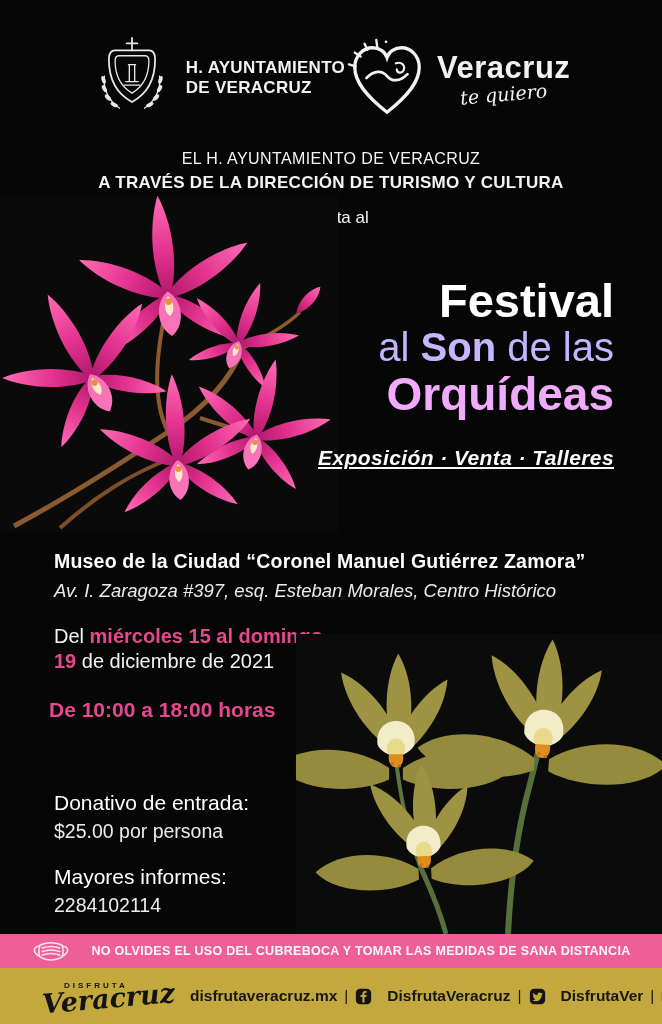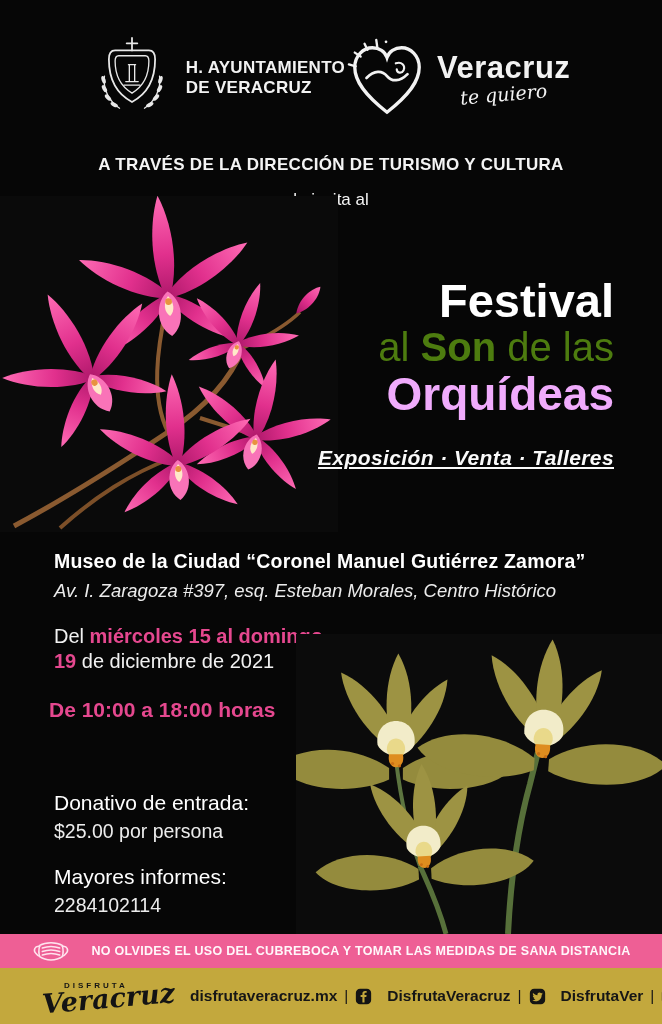--- a/index.html
+++ b/index.html
@@ -23,21 +23,21 @@
   .intro-line2{font-size:17px;font-weight:bold;letter-spacing:.3px;margin-top:5px;}
   .intro-line3{font-size:17px;margin-top:15px;}
 
   
   .orchid-pink{position:absolute;left:0;top:196px;width:338px;height:336px;background:#0a0a0a;}
   .orchid-yellow{position:absolute;left:296px;top:634px;width:366px;height:300px;background:#0b0b0b;}
 
   
   .title-block{position:absolute;top:276px;right:48px;text-align:right;}
   .title-l1{color:#ffffff;font-size:47px;font-weight:bold;line-height:1.05;}
-  .title-l2{color:#4d7c0f;font-size:40px;line-height:1.1;}
+  .title-l2{color:#c4b5fd;font-size:40px;line-height:1.1;}
   .title-l2 .bold{font-weight:bold;}
   .title-l3{color:#f0abfc;font-size:46px;font-weight:bold;line-height:1.1;}
   .title-sub{color:#fafafa;font-size:21px;font-weight:bold;font-style:italic;margin-top:26px;
              letter-spacing:.4px;text-decoration:underline;}
 
   
   .venue{position:absolute;left:54px;top:550px;color:#fff;}
   .venue-name{font-size:19.5px;font-weight:bold;letter-spacing:.2px;}
   .venue-address{font-size:18.5px;font-style:italic;margin-top:7px;color:#ececec;}
 
@@ -112,20 +112,21 @@
         </g>
       </svg>
       <div class="brand-text">
         <div class="brand-name">Veracruz</div>
         <div class="brand-tagline">te quiero</div>
       </div>
     </div>
   </div>
 
   <div class="intro">
+    <div class="intro-line1">EL H. AYUNTAMIENTO DE VERACRUZ</div>
     <div class="intro-line2">A TRAVÉS DE LA DIRECCIÓN DE TURISMO Y CULTURA</div>
     <div class="intro-line3">le invita al</div>
   </div>
 
   <svg class="orchid-pink" viewBox="0 0 338 336">
     <defs>
       <linearGradient id="pp" x1="0" y1="1" x2="0" y2="0">
         <stop offset="0" stop-color="#a81566"></stop>
         <stop offset="0.45" stop-color="#e1308d"></stop>
         <stop offset="1" stop-color="#ff6cb5"></stop>

